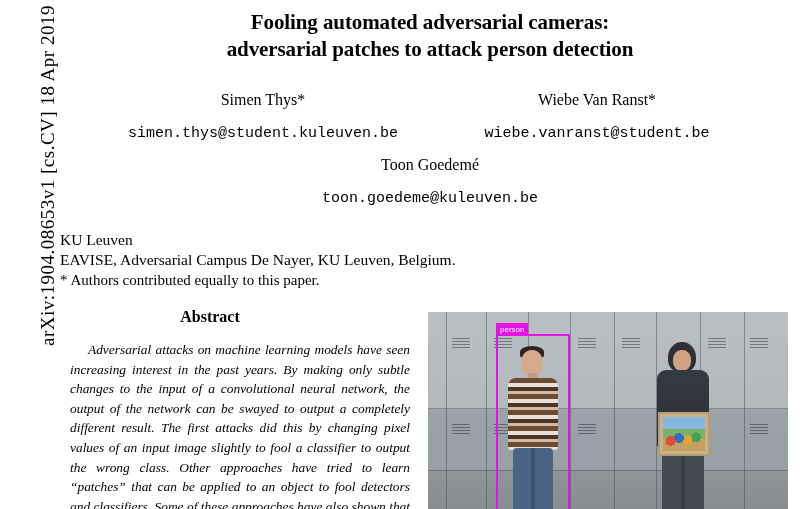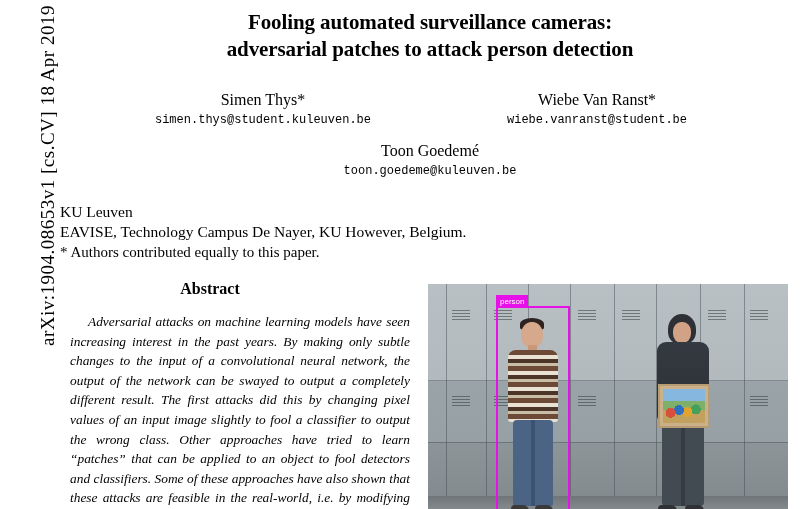--- a/index.html
+++ b/index.html
@@ -62,23 +62,23 @@
   .author-block {
     text-align: center;
     width: 270px;
   }
   .author-name {
     font-size: 16px;
     line-height: 22px;
   }
   .author-mail {
     font-family: "Liberation Mono", monospace;
-    font-size: 12px;
+    font-size: 15px;
     line-height: 18px;
-    margin-top: 0;
+    margin-top: 14px;
   }
   .author-single {
     text-align: center;
     margin-top: 11px;
   }
 
   .affil {
     text-align: left;
     font-size: 15.5px;
     line-height: 20px;
@@ -313,21 +313,21 @@
   }
 </style>
 </head>
 <body>
 
 <div class="arxiv-stamp">arXiv:1904.08653v1  [cs.CV]  18 Apr 2019</div>
 
 <div class="page">
 
   <div class="title">
-    <span>Fooling automated surveillance cameras:</span>
+    <span>Fooling automated adversarial cameras:</span>
     <span class="line2">adversarial patches to attack person detection</span>
   </div>
 
   <div class="authors">
     <div class="author-row">
       <div class="author-block">
         <div class="author-name">Simen Thys*</div>
         <div class="author-mail">simen.thys@student.kuleuven.be</div>
       </div>
       <div class="author-block">
@@ -336,21 +336,21 @@
       </div>
     </div>
     <div class="author-single">
       <div class="author-name">Toon Goedemé</div>
       <div class="author-mail">toon.goedeme@kuleuven.be</div>
     </div>
   </div>
 
   <div class="affil">
     <div>KU Leuven</div>
-    <div>EAVISE, Technology Campus De Nayer, KU However, Belgium.</div>
+    <div>EAVISE, Adversarial Campus De Nayer, KU Leuven, Belgium.</div>
     <div class="footnote">* Authors contributed equally to this paper.</div>
   </div>
 
   <div class="columns">
 
     <div class="col-left">
       <div class="abstract-head">Abstract</div>
       <div class="abstract-text">Adversarial attacks on machine learning models have seen increasing interest in the past years. By making only subtle changes to the input of a convolutional neural network, the output of the network can be swayed to output a completely different result. The first attacks did this by changing pixel values of an input image slightly to fool a classifier to output the wrong class. Other approaches have tried to learn “patches” that can be applied to an object to fool detectors and classifiers. Some of these approaches have also shown that these attacks are feasible in the real-world, i.e. by modifying an object and filming it with a video camera. However, all of these approaches target classes</div>
     </div>
 

